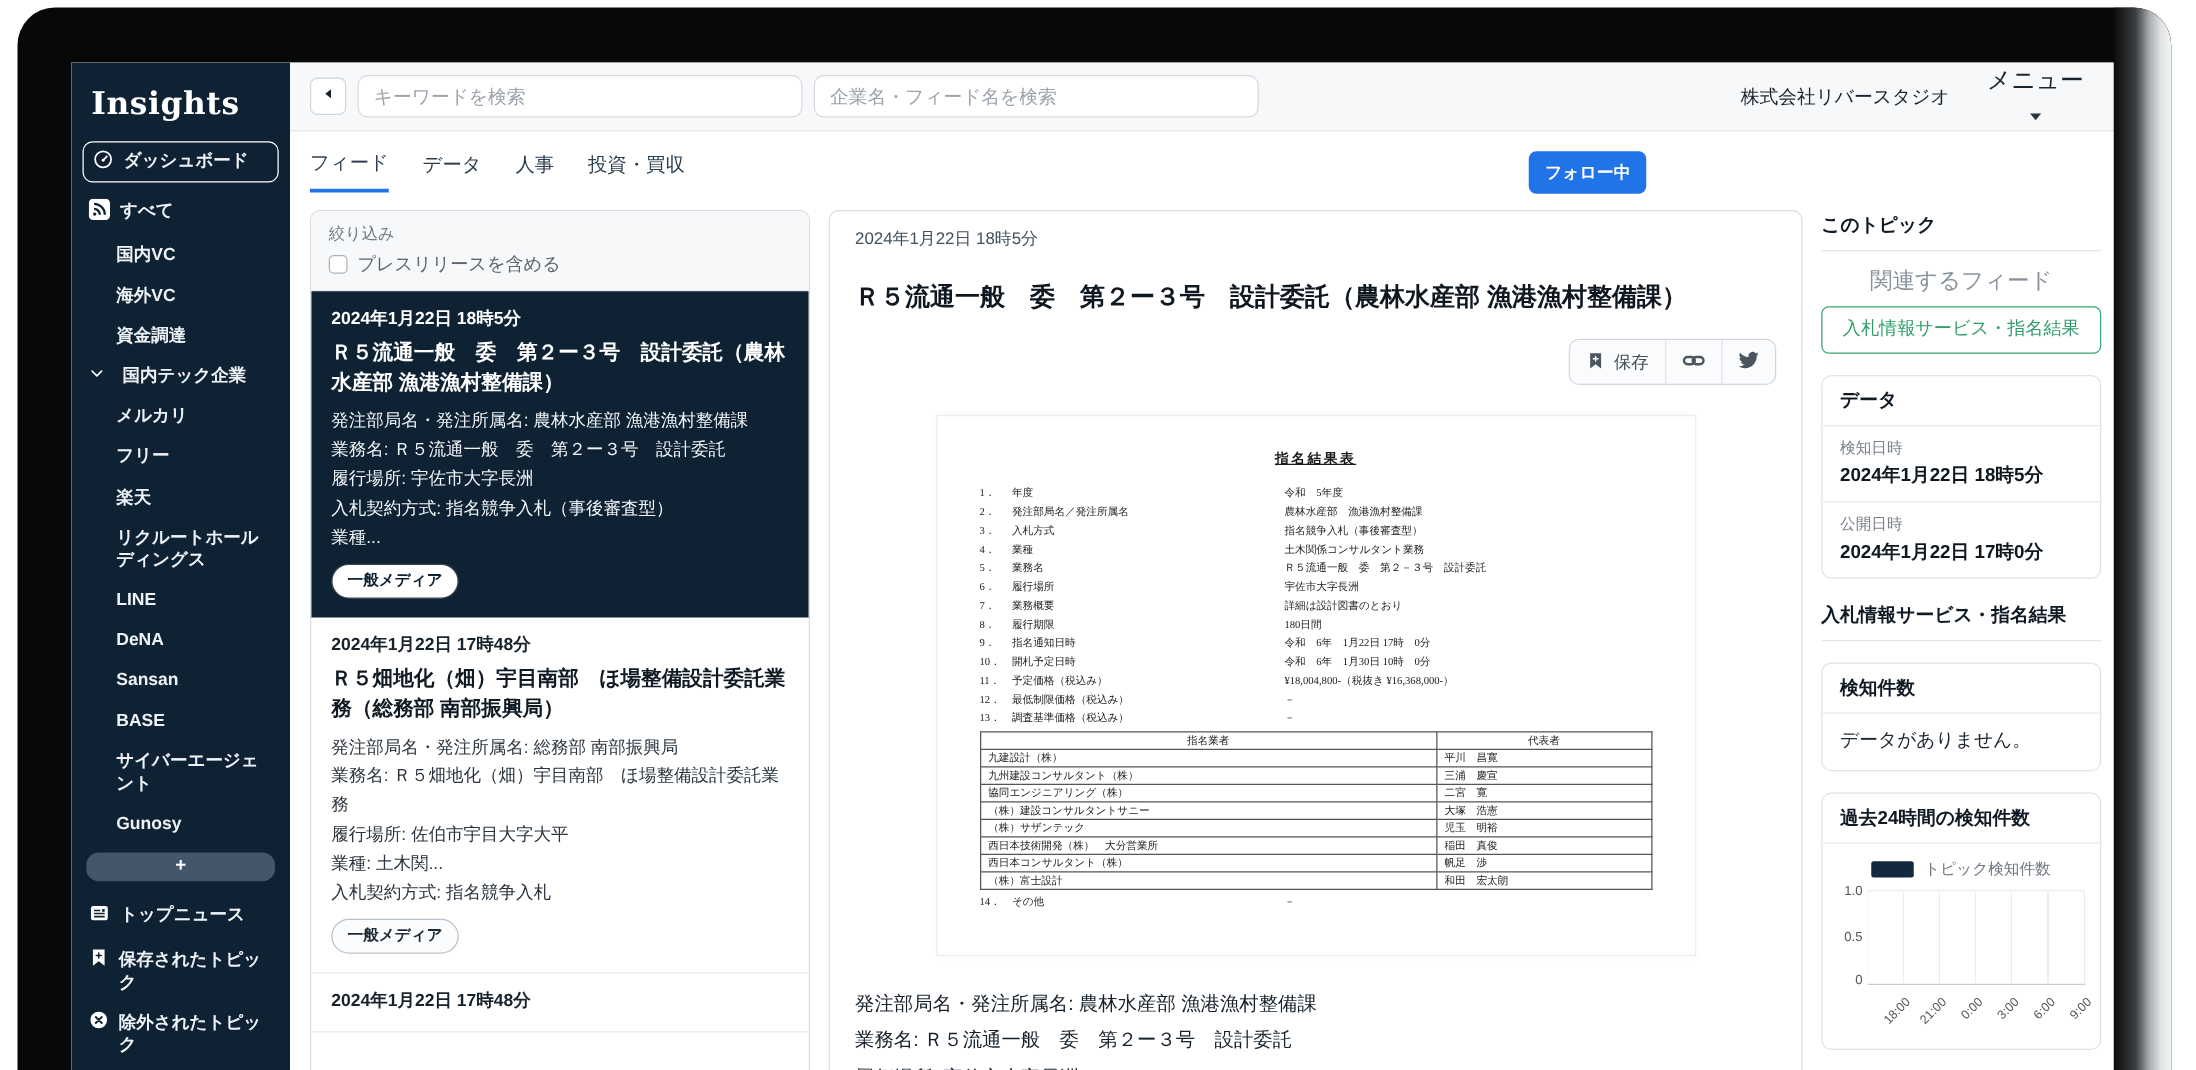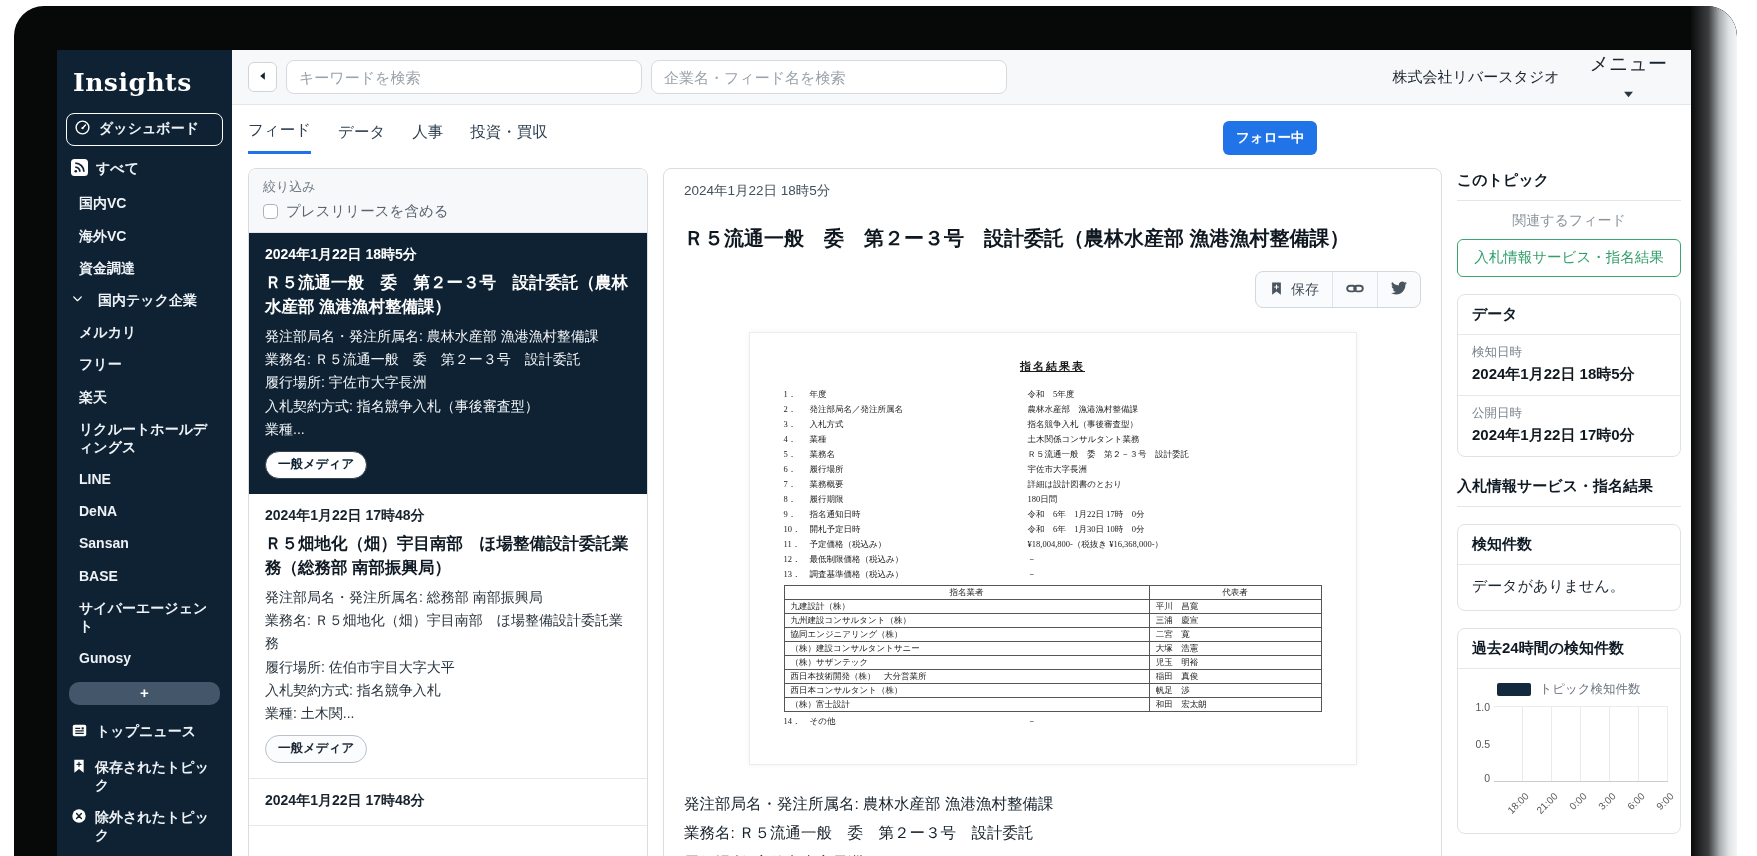--- a/index.html
+++ b/index.html
@@ -16,21 +16,21 @@
             background:#fff; display:flex; overflow:hidden; }
 
   
   .sidebar { width:175px; flex-shrink:0; background:#0e2233; color:#eef2f6; padding-top:10px; }
   .logo { font-family:"DejaVu Serif","Liberation Serif",serif; font-weight:700;
           font-size:25px; color:#fff; padding:8px 16px 14px; letter-spacing:.5px; }
   .side-item { display:flex; gap:8px; padding:7px 14px;
                font-size:14px; font-weight:600; cursor:pointer; line-height:1.3; }
   .side-item svg { flex-shrink:0; }
   .dash-pill { margin:2px 9px 6px; border:1.5px solid #fff; border-radius:8px; padding:5px 7px; }
-  .indent { padding-left:22px; }
+  .indent { padding-left:36px; }
   .group-row { gap:14px; }
   .add-btn { margin:8px 12px 10px; background:#43566a; border-radius:10px; text-align:center;
              padding:2px 0 4px; font-size:15px; font-weight:700; color:#fff; cursor:pointer; }
 
   
   .main { flex:1; display:flex; flex-direction:column; position:relative; min-width:0; }
   .topbar { height:55px; background:#f7f8fa; border-bottom:1px solid #e3e6ea; display:flex;
             align-items:center; padding:0 26px 0 16px; gap:9px; flex-shrink:0; }
   .back-btn { width:29px; height:30px; border:1px solid #cfd4d9; border-radius:6px; background:#fff;
               display:flex; align-items:center; justify-content:center; cursor:pointer; flex-shrink:0; }
@@ -100,21 +100,21 @@
                padding:0 6px; line-height:13px; }
   .doc-table th { text-align:center; }
   .doc-table td.vendor { width:68%; }
 
   .dt-fields { margin-top:24px; font-size:15.5px; color:#15202b; line-height:1.9; }
 
   
   .topic-col { width:224px; flex-shrink:0; padding-top:3px; }
   .tp-heading { font-size:15px; font-weight:700; color:#101a24; padding-bottom:10px;
                 border-bottom:1px solid #e2e5e9; }
-  .related-label { text-align:center; font-size:14px; color:#8a939c; margin:11px 0 9px; }
+  .related-label { text-align:center; font-size:18px; color:#8a939c; margin:11px 0 9px; }
   .green-btn { border:1px solid #3aa571; color:#2f9e68; background:#fff; border-radius:6px;
                width:100%; padding:7px 8px; font-size:14.5px; line-height:1.5; text-align:center;
                cursor:pointer; font-family:inherit; }
   .card { border:1px solid #dfe3e8; border-radius:8px; background:#fff; margin-top:17px; overflow:hidden; }
   .card-head { font-size:15px; font-weight:700; color:#101a24; padding:10px 14px; border-bottom:1px solid #e6e9ec; }
   .data-row { padding:9px 14px 11px; }
   .data-row + .data-row { border-top:1px solid #e6e9ec; }
   .data-label { font-size:12.5px; color:#79828b; }
   .data-value { font-size:15px; font-weight:700; color:#10181f; margin-top:4px; }
   .section-heading { font-size:15px; font-weight:700; color:#101a24; margin-top:20px;
@@ -316,22 +316,22 @@
             <div class="fi-line">業種...</div>
             <span class="badge on-dark">一般メディア</span>
           </div>
 
           <div class="feed-item">
             <div class="fi-date">2024年1月22日 17時48分</div>
             <div class="fi-title">Ｒ５畑地化（畑）宇目南部　ほ場整備設計委託業務（総務部 南部振興局）</div>
             <div class="fi-line">発注部局名・発注所属名: 総務部 南部振興局</div>
             <div class="fi-line">業務名: Ｒ５畑地化（畑）宇目南部　ほ場整備設計委託業務</div>
             <div class="fi-line">履行場所: 佐伯市宇目大字大平</div>
+            <div class="fi-line">業種: 土木関...</div>
             <div class="fi-line">入札契約方式: 指名競争入札</div>
-            <div class="fi-line">業種: 土木関...</div>
             <span class="badge on-light">一般メディア</span>
           </div>
 
           <div class="feed-item">
             <div class="fi-date">2024年1月22日 17時48分</div>
           </div>
         </div>
 
         <div class="detail-col">
           <div class="dt-date">2024年1月22日 18時5分</div>

